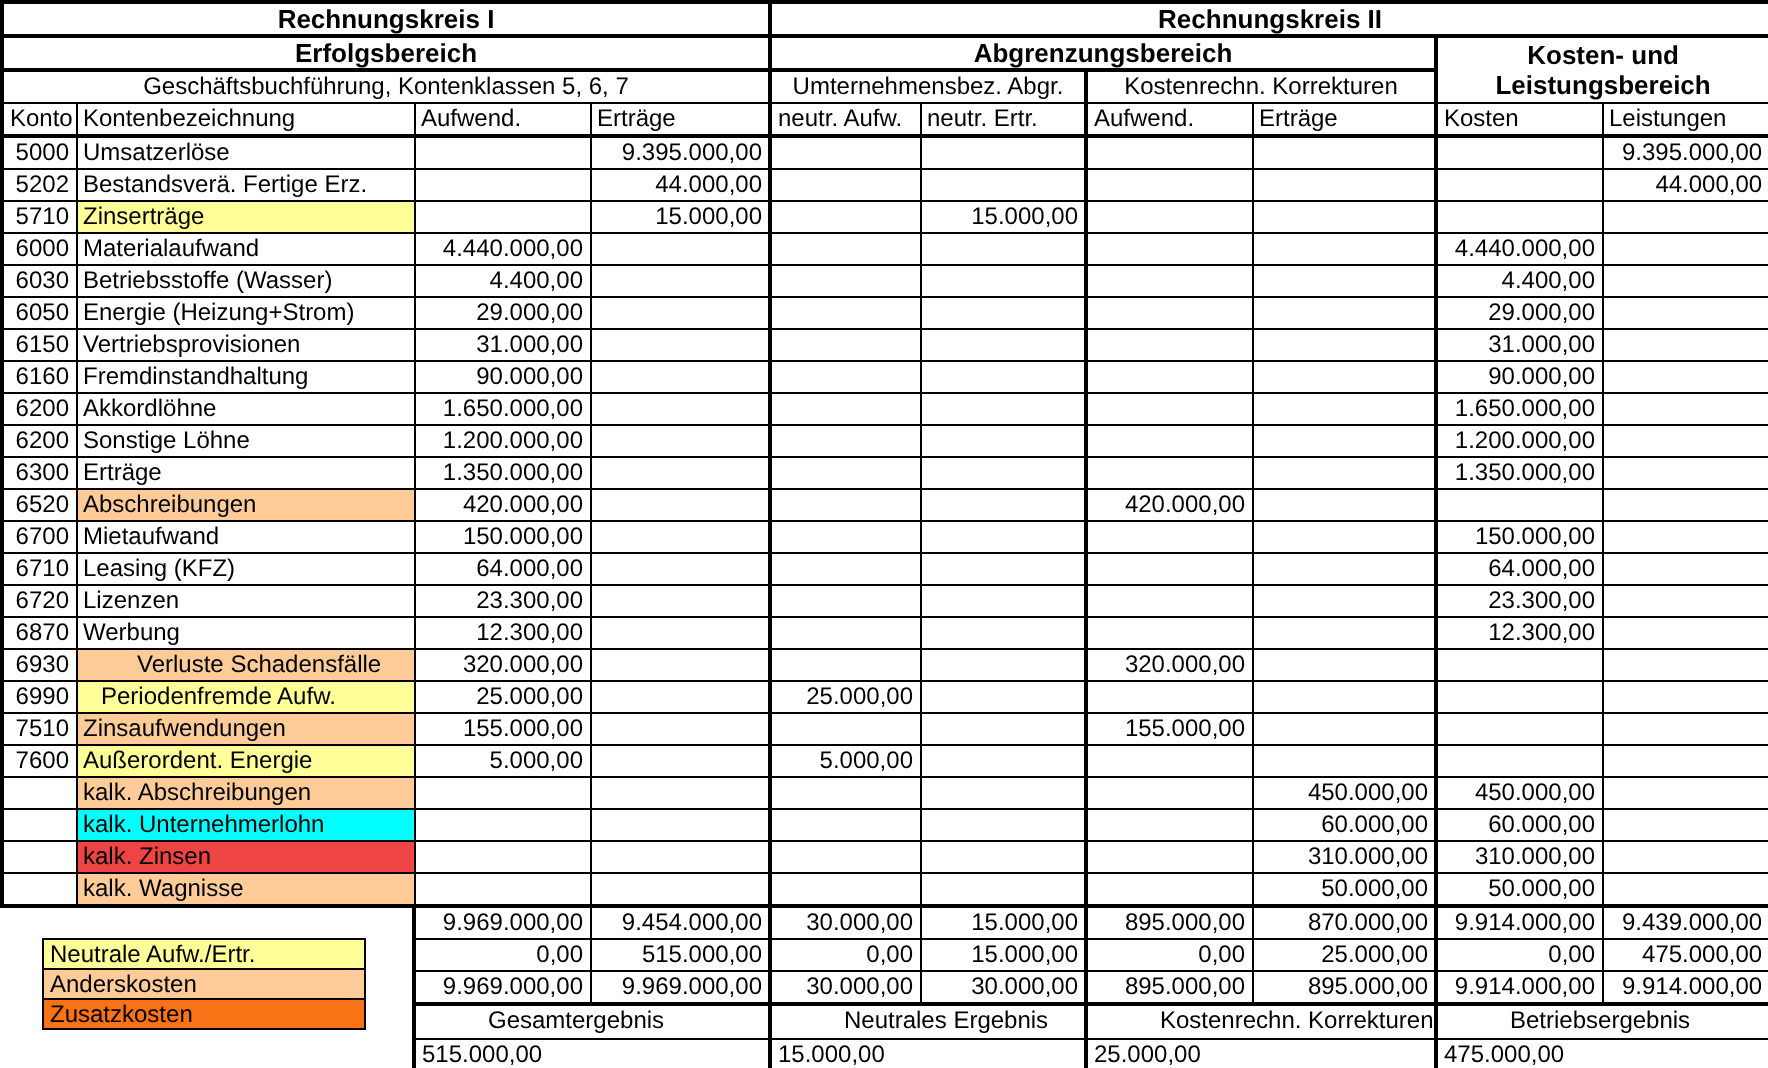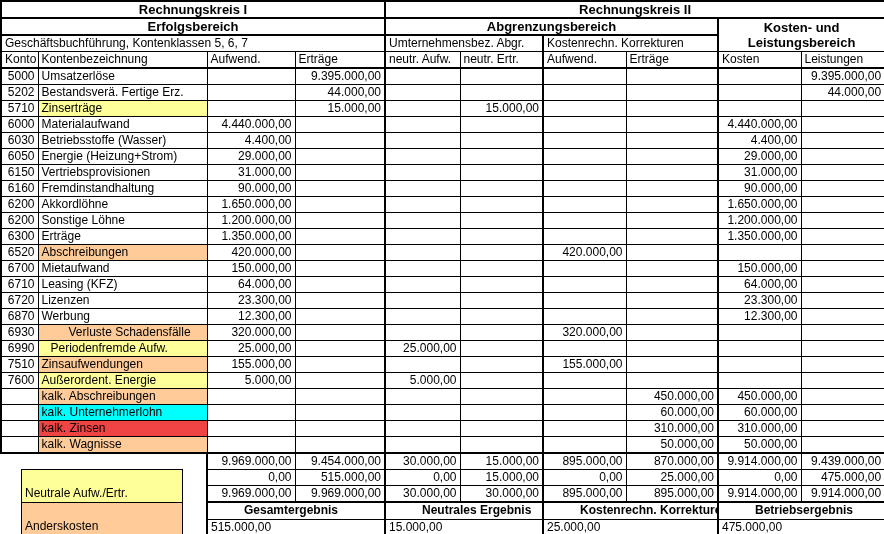--- a/index.html
+++ b/index.html
@@ -12,42 +12,42 @@
     height: 16px;
     padding: 0 3px;
     font-size: 12px;
     line-height: 15px;
     overflow: hidden;
     white-space: nowrap;
     color: #000;
   }
   .num { text-align: right; }
   .txt { text-align: left; }
-  .ctr { text-align: left; }
-  .bold { font-weight: bold; padding-left: 36px; }
+  .ctr { text-align: center; }
+  .bold { font-weight: normal; padding-left: 36px; }
   .h1 { font-size: 13px; font-weight: bold; text-align: center; line-height: 15px; }
   .tl  { border-left-width: 2px; }
   .tt  { border-top-width: 2px; }
   .tb  { border-bottom-width: 2px; }
   .tr2 { border-right-width: 2px; }
   .nob { border: none; background: #fff; }
   tr.tall td { height: 17px; }
   .legend {
     position: absolute;
     left: 21px;
     top: 469px;
     width: 162px;
   }
   .legend-item {
     border: 1px solid #000;
     margin-top: -1px;
     height: 16px;
     font-size: 12px;
     line-height: 15px;
-    padding: 16px 3px;
+    padding: 0 3px;
   }
   .legend-item:first-child { margin-top: 0; }
 </style>
 </head>
 <body>
 
 <div class="sheet">
   <table>
     <colgroup>
       <col style="width:37px">

